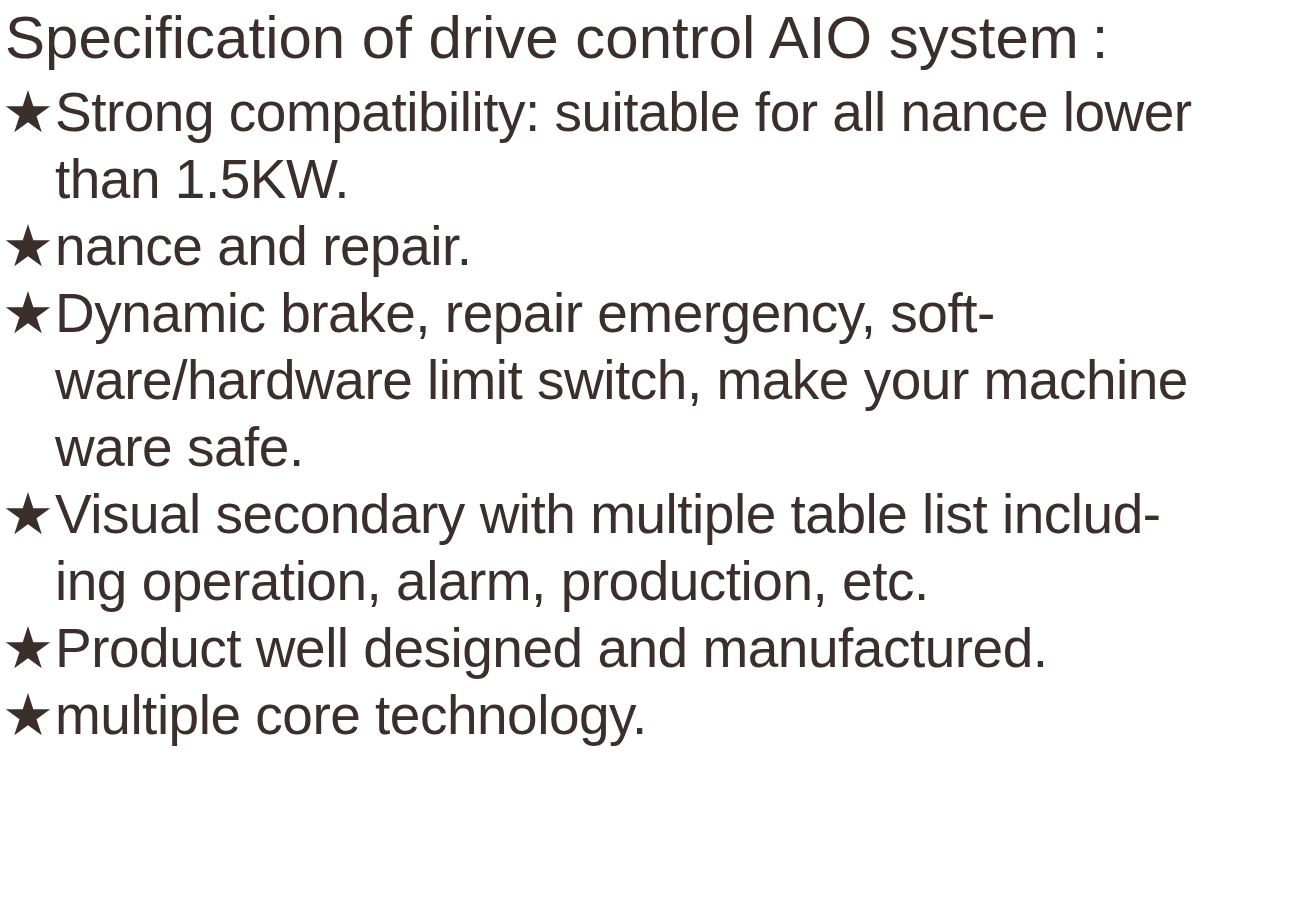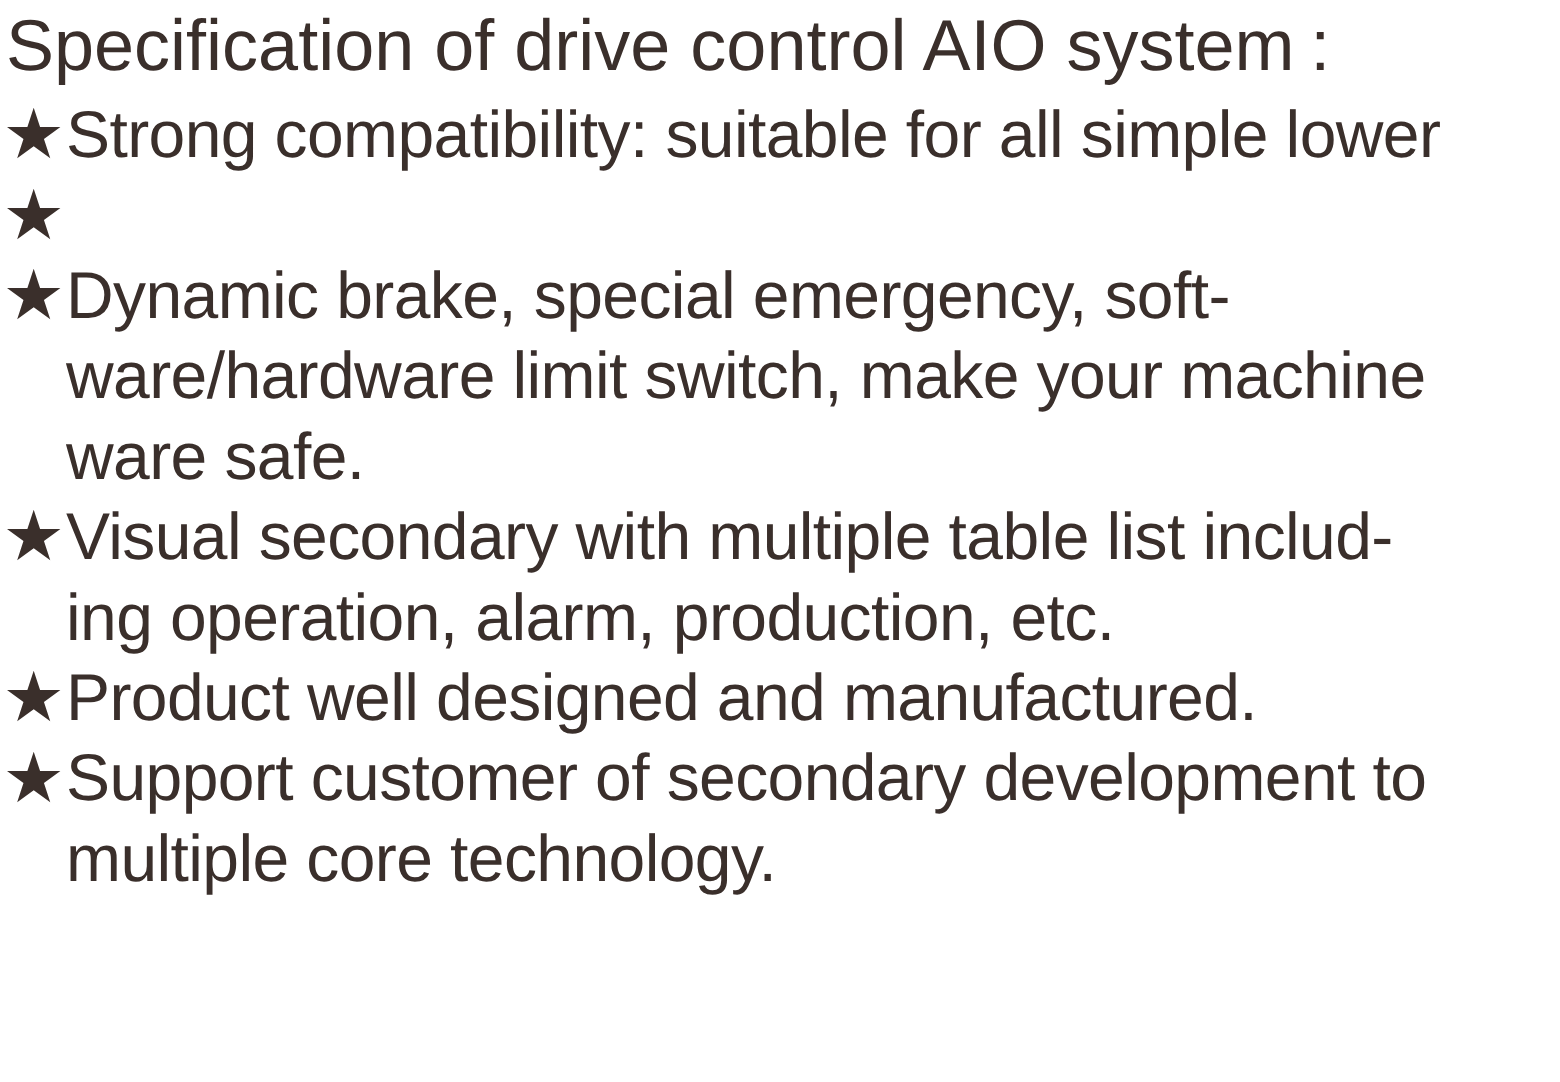--- a/index.html
+++ b/index.html
@@ -57,34 +57,36 @@
 </head>
 <body>
 
 <div class="doc">
 
   <div class="title"><span>Specification of drive control AIO system</span><span class="wide-colon">:</span></div>
 
   <div class="bullet">
     <span class="star">★</span>
     <div class="bullet-lines">
-      <div class="line">Strong compatibility: suitable for all simple lower</div>
+      <div class="line">Strong compatibility: suitable for all nance lower</div>
+      <div class="line">than 1.5KW.</div>
     </div>
   </div>
 
   <div class="bullet">
     <span class="star">★</span>
     <div class="bullet-lines">
+      <div class="line">nance and repair.</div>
     </div>
   </div>
 
   <div class="bullet">
     <span class="star">★</span>
     <div class="bullet-lines">
-      <div class="line">Dynamic brake, special emergency, soft-</div>
+      <div class="line">Dynamic brake, repair emergency, soft-</div>
       <div class="line">ware/hardware limit switch, make your machine</div>
       <div class="line">ware safe.</div>
     </div>
   </div>
 
   <div class="bullet">
     <span class="star">★</span>
     <div class="bullet-lines">
       <div class="line">Visual secondary with multiple table list includ-</div>
       <div class="line">ing operation, alarm, production, etc.</div>
@@ -94,18 +96,17 @@
   <div class="bullet">
     <span class="star">★</span>
     <div class="bullet-lines">
       <div class="line">Product well designed and manufactured.</div>
     </div>
   </div>
 
   <div class="bullet">
     <span class="star">★</span>
     <div class="bullet-lines">
-      <div class="line">Support customer of secondary development to</div>
       <div class="line">multiple core technology.</div>
     </div>
   </div>
 
 </div>
 
 </body></html>

